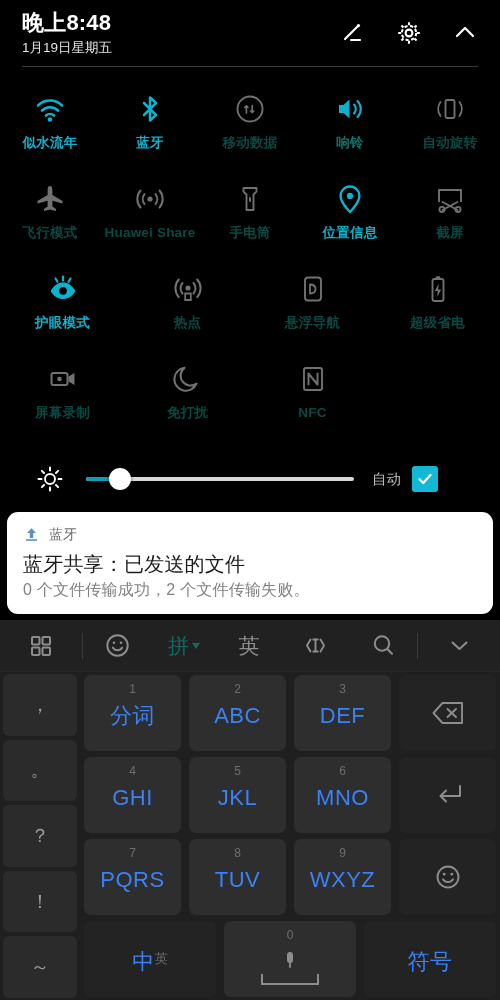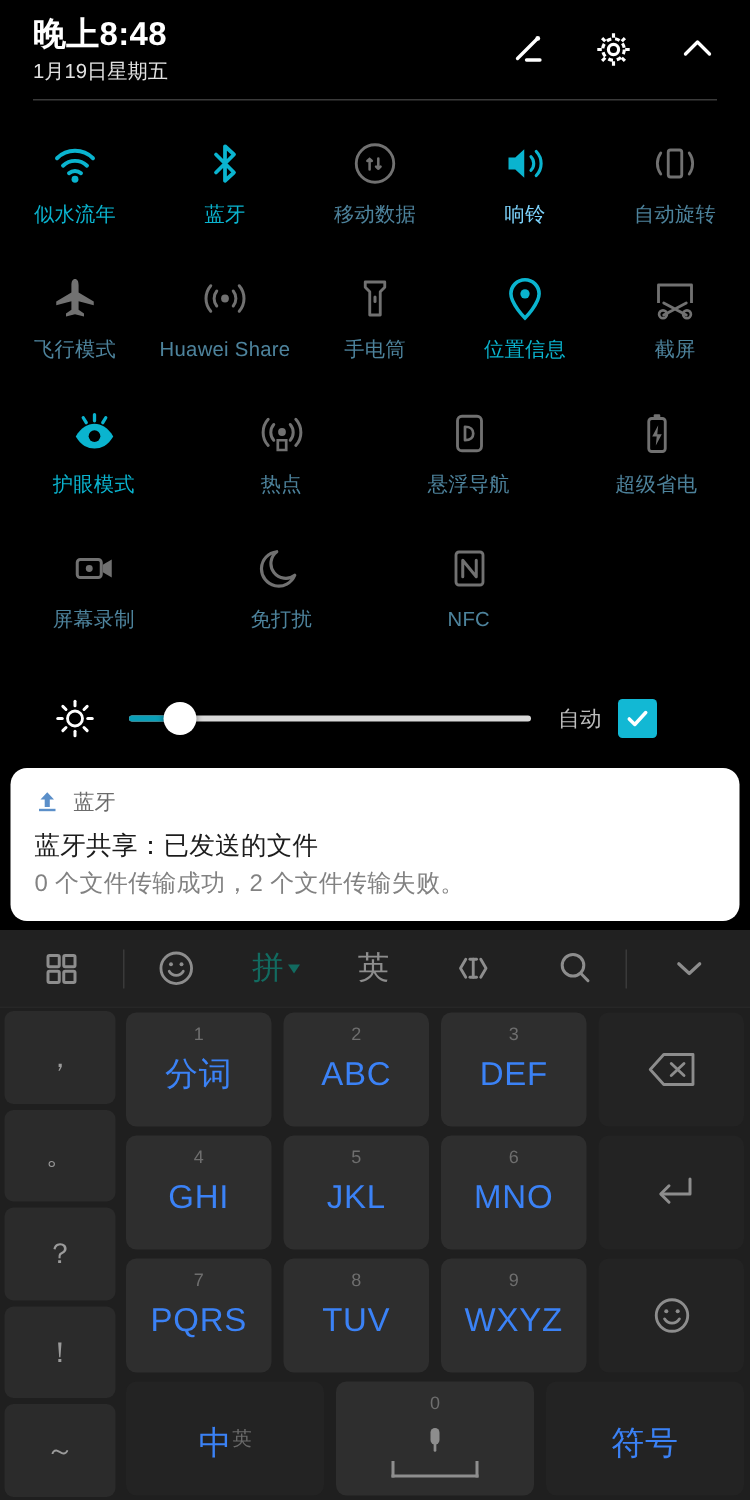--- a/index.html
+++ b/index.html
@@ -40,36 +40,37 @@
 
   .divider {
     position: absolute; left: 22px; top: 66px;
     width: 456px; height: 1px; background: #3a3a3a;
   }
 
   
   .tiles {
     position: absolute; left: 0; top: 84px;
     width: 428px;
+    font-weight: bold;
   }
   .tile-row {
     display: flex; width: 500px; height: 90px;
   }
   .tile {
     flex: 1 1 100px;
     display: flex; flex-direction: column;
     align-items: center; justify-content: flex-start;
     padding-top: 8px;
   }
   .tile.empty { visibility: hidden; }
   .tile-ic { width: 34px; height: 34px; display: block; }
   .tile-ic svg { display: block; width: 34px; height: 34px; }
   .tile-lb {
     margin-top: 9px; font-size: 13.5px;
-    color: #7dd3fc; line-height: 16px; white-space: nowrap;
+    color: #0f766e; line-height: 16px; white-space: nowrap;
     letter-spacing: 0.2px;
   }
   .tile.on .tile-lb { color: #0ab4cf; }
   .tile.dim .tile-ic svg, .tile.dim .tile-lb { opacity: 0.62; }
 
   
   .bright {
     position: absolute; left: 0; top: 455px;
     width: 500px; height: 48px;
     display: flex; align-items: center; padding: 0 22px;
@@ -115,21 +116,21 @@
     padding: 11px 16px 0 16px;
   }
   .notif-head { display: flex; align-items: center; height: 22px; }
   .notif-app-ic { width: 17px; height: 17px; }
   .notif-app-ic svg { display: block; width: 17px; height: 17px; }
   .notif-app {
     margin-left: 9px; font-size: 14px; color: #6b6b6b;
     line-height: 18px;
   }
   .notif-title {
-    margin-top: 7px; font-size: 17px; color: #1c1c1c;
+    margin-top: 7px; font-size: 20px; color: #1c1c1c;
     line-height: 24px; letter-spacing: 0.2px;
   }
   .notif-body {
     margin-top: 2px; font-size: 16px; color: #828282;
     line-height: 23px; letter-spacing: 0.2px;
   }
 
   
   .kb {
     position: absolute; left: 0; top: 620px;

